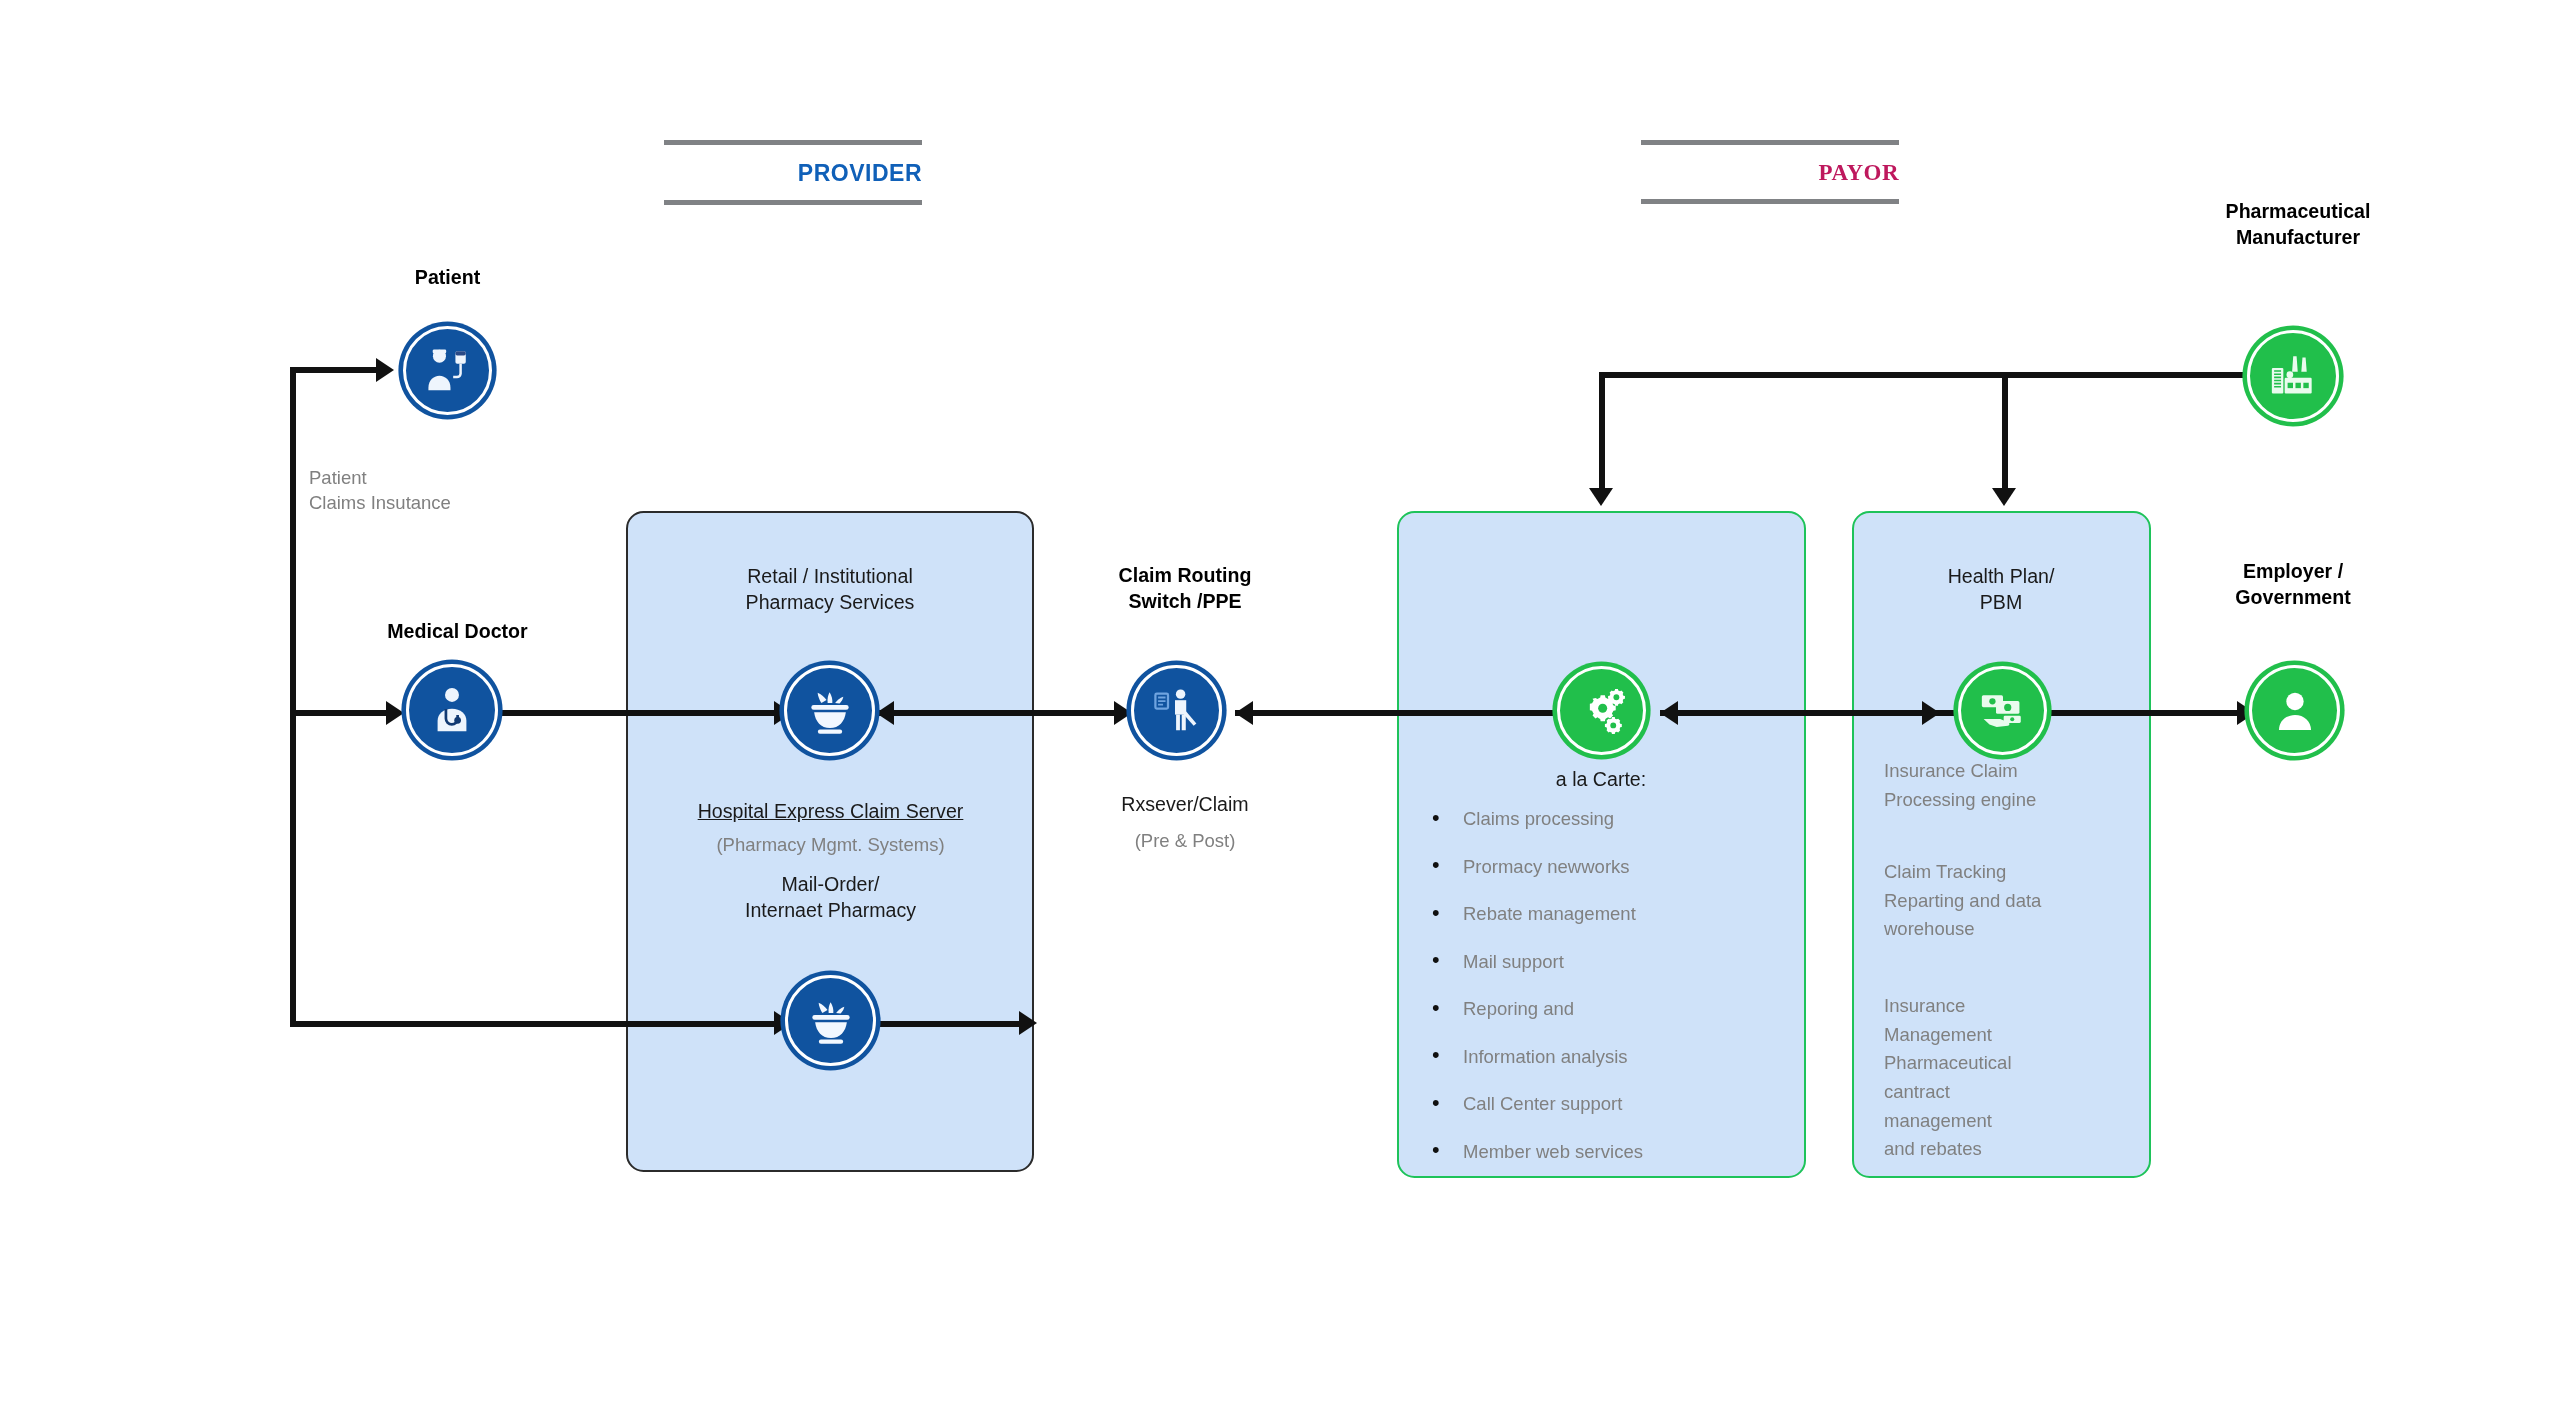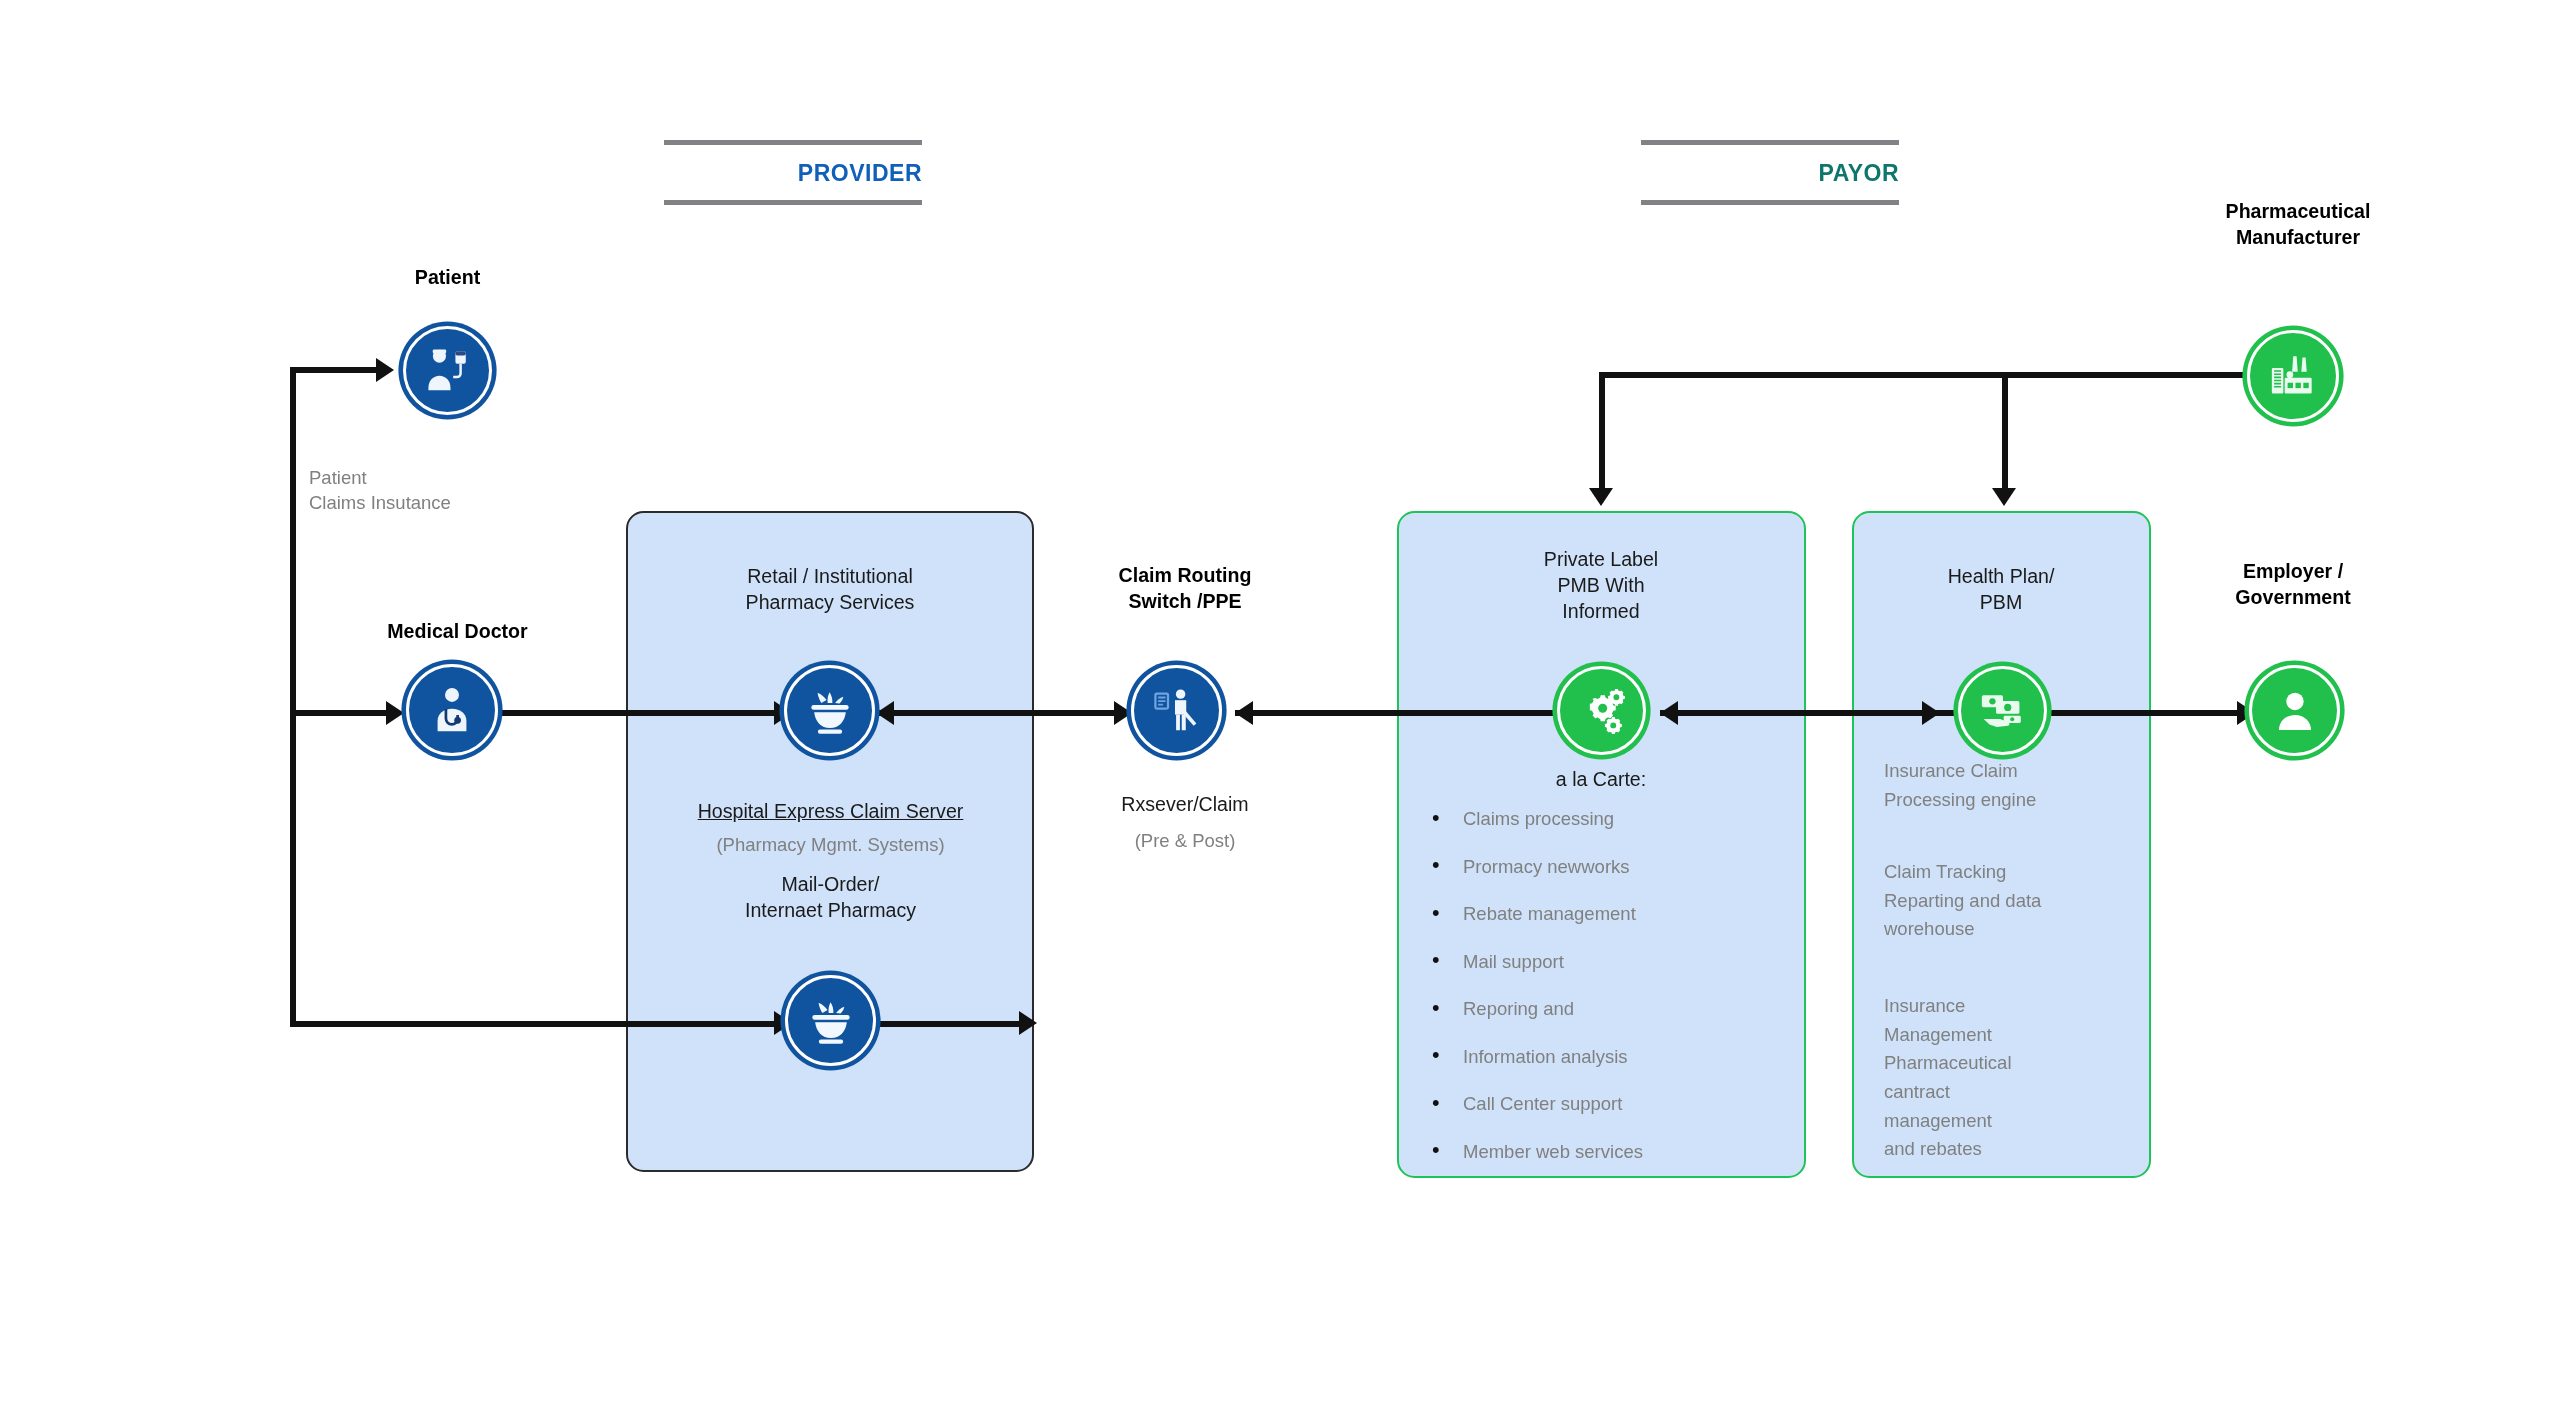--- a/index.html
+++ b/index.html
@@ -28,21 +28,21 @@
     background: #808285;
     width: 258px;
   }
   .section-title {
     font-weight: bold;
     font-size: 23px;
     letter-spacing: 0.5px;
     padding: 15.5px 0 13.4px 0;
   }
   .section-title.provider { color: #1060b8; }
-  .section-title.payor { color: #0f766e; }
+  .section-title.payor { color: #be185d; font-family: Liberation Serif, serif; }
 
   
   .node {
     position: absolute;
     border-radius: 50%;
     display: flex;
     align-items: center;
     justify-content: center;
     box-sizing: border-box;
     z-index: 6;
@@ -273,23 +273,20 @@
         <circle cx="13.6" cy="4.5" r="2.1"></circle>
         <path d="M11.1 7.2h5v6.4h-5z"></path>
         <path d="M11.6 13.6h1.7v7h-1.7zM14.1 13.6h1.8v7h-1.8z"></path>
         <path d="M16.1 12.2l4.5 5.4-1.2 1-4.6-5.3z"></path>
       </svg>
     </span>
   </div>
   <div class="lbl plain" style="left:1051px; top:791px; width:268px;text-align:center;">Rxsever/Claim</div>
   <div class="lbl muted" style="left:1051px; top:829px; width:268px;">(Pre &amp; Post)</div>
 
-  <div class="lbl plain" style="left:1462px; top:546px; width:278px; z-index:3;">Private Label
-PMB With
-Informed</div>
   <div class="node green" style="left:1557px; top:666px; width:89px; height:89px;">
     <span>
       <svg width="54" height="54" viewBox="0 0 24 24" fill="#ffffff" aria-hidden="true">
         <path d="M9.1 6.2l.9.5a4.4 4.4 0 0 1 1.2-.7l.2-1h1.9l.2 1c.4.2.8.4 1.2.7l.9-.5 1.3 1.3-.5.9c.3.4.5.8.7 1.2l1 .2v1.9l-1 .2c-.2.4-.4.8-.7 1.2l.5.9-1.3 1.3-.9-.5c-.4.3-.8.5-1.2.7l-.2 1h-1.9l-.2-1a4.4 4.4 0 0 1-1.2-.7l-.9.5-1.3-1.3.5-.9a4.4 4.4 0 0 1-.7-1.2l-1-.2V8.8l1-.2c.2-.4.4-.8.7-1.2l-.5-.9z"></path>
         <circle cx="12.3" cy="10.8" r="2" fill="#21bf4b"></circle>
         <path d="M16.3 2.9l.6.3c.2-.1.5-.2.8-.3l.1-.7h1.3l.1.7c.3.1.5.2.8.3l.6-.3.9.9-.3.6c.1.3.2.5.3.8l.7.1V6.6l-.7.1c0 .3-.2.5-.3.8l.3.6-.9.9-.6-.3c-.3.1-.5.2-.8.3l-.1.7h-1.3l-.1-.7a3 3 0 0 1-.8-.3l-.6.3-.9-.9.3-.6a3 3 0 0 1-.3-.8l-.7-.1V5.3l.7-.1c.1-.3.2-.5.3-.8l-.3-.6z"></path>
         <circle cx="18.4" cy="5.9" r="1.3" fill="#21bf4b"></circle>
         <path d="M14.9 15.4l.6.3c.2-.1.5-.2.8-.3l.1-.7h1.3l.1.7c.3.1.5.2.8.3l.6-.3.9.9-.3.6c.1.3.2.5.3.8l.7.1v1.3l-.7.1c0 .3-.2.5-.3.8l.3.6-.9.9-.6-.3c-.3.1-.5.2-.8.3l-.1.7h-1.3l-.1-.7a3 3 0 0 1-.8-.3l-.6.3-.9-.9.3-.6a3 3 0 0 1-.3-.8l-.7-.1v-1.3l.7-.1c.1-.3.2-.5.3-.8l-.3-.6z"></path>
         <circle cx="17" cy="18.4" r="1.3" fill="#21bf4b"></circle>
       </svg>

